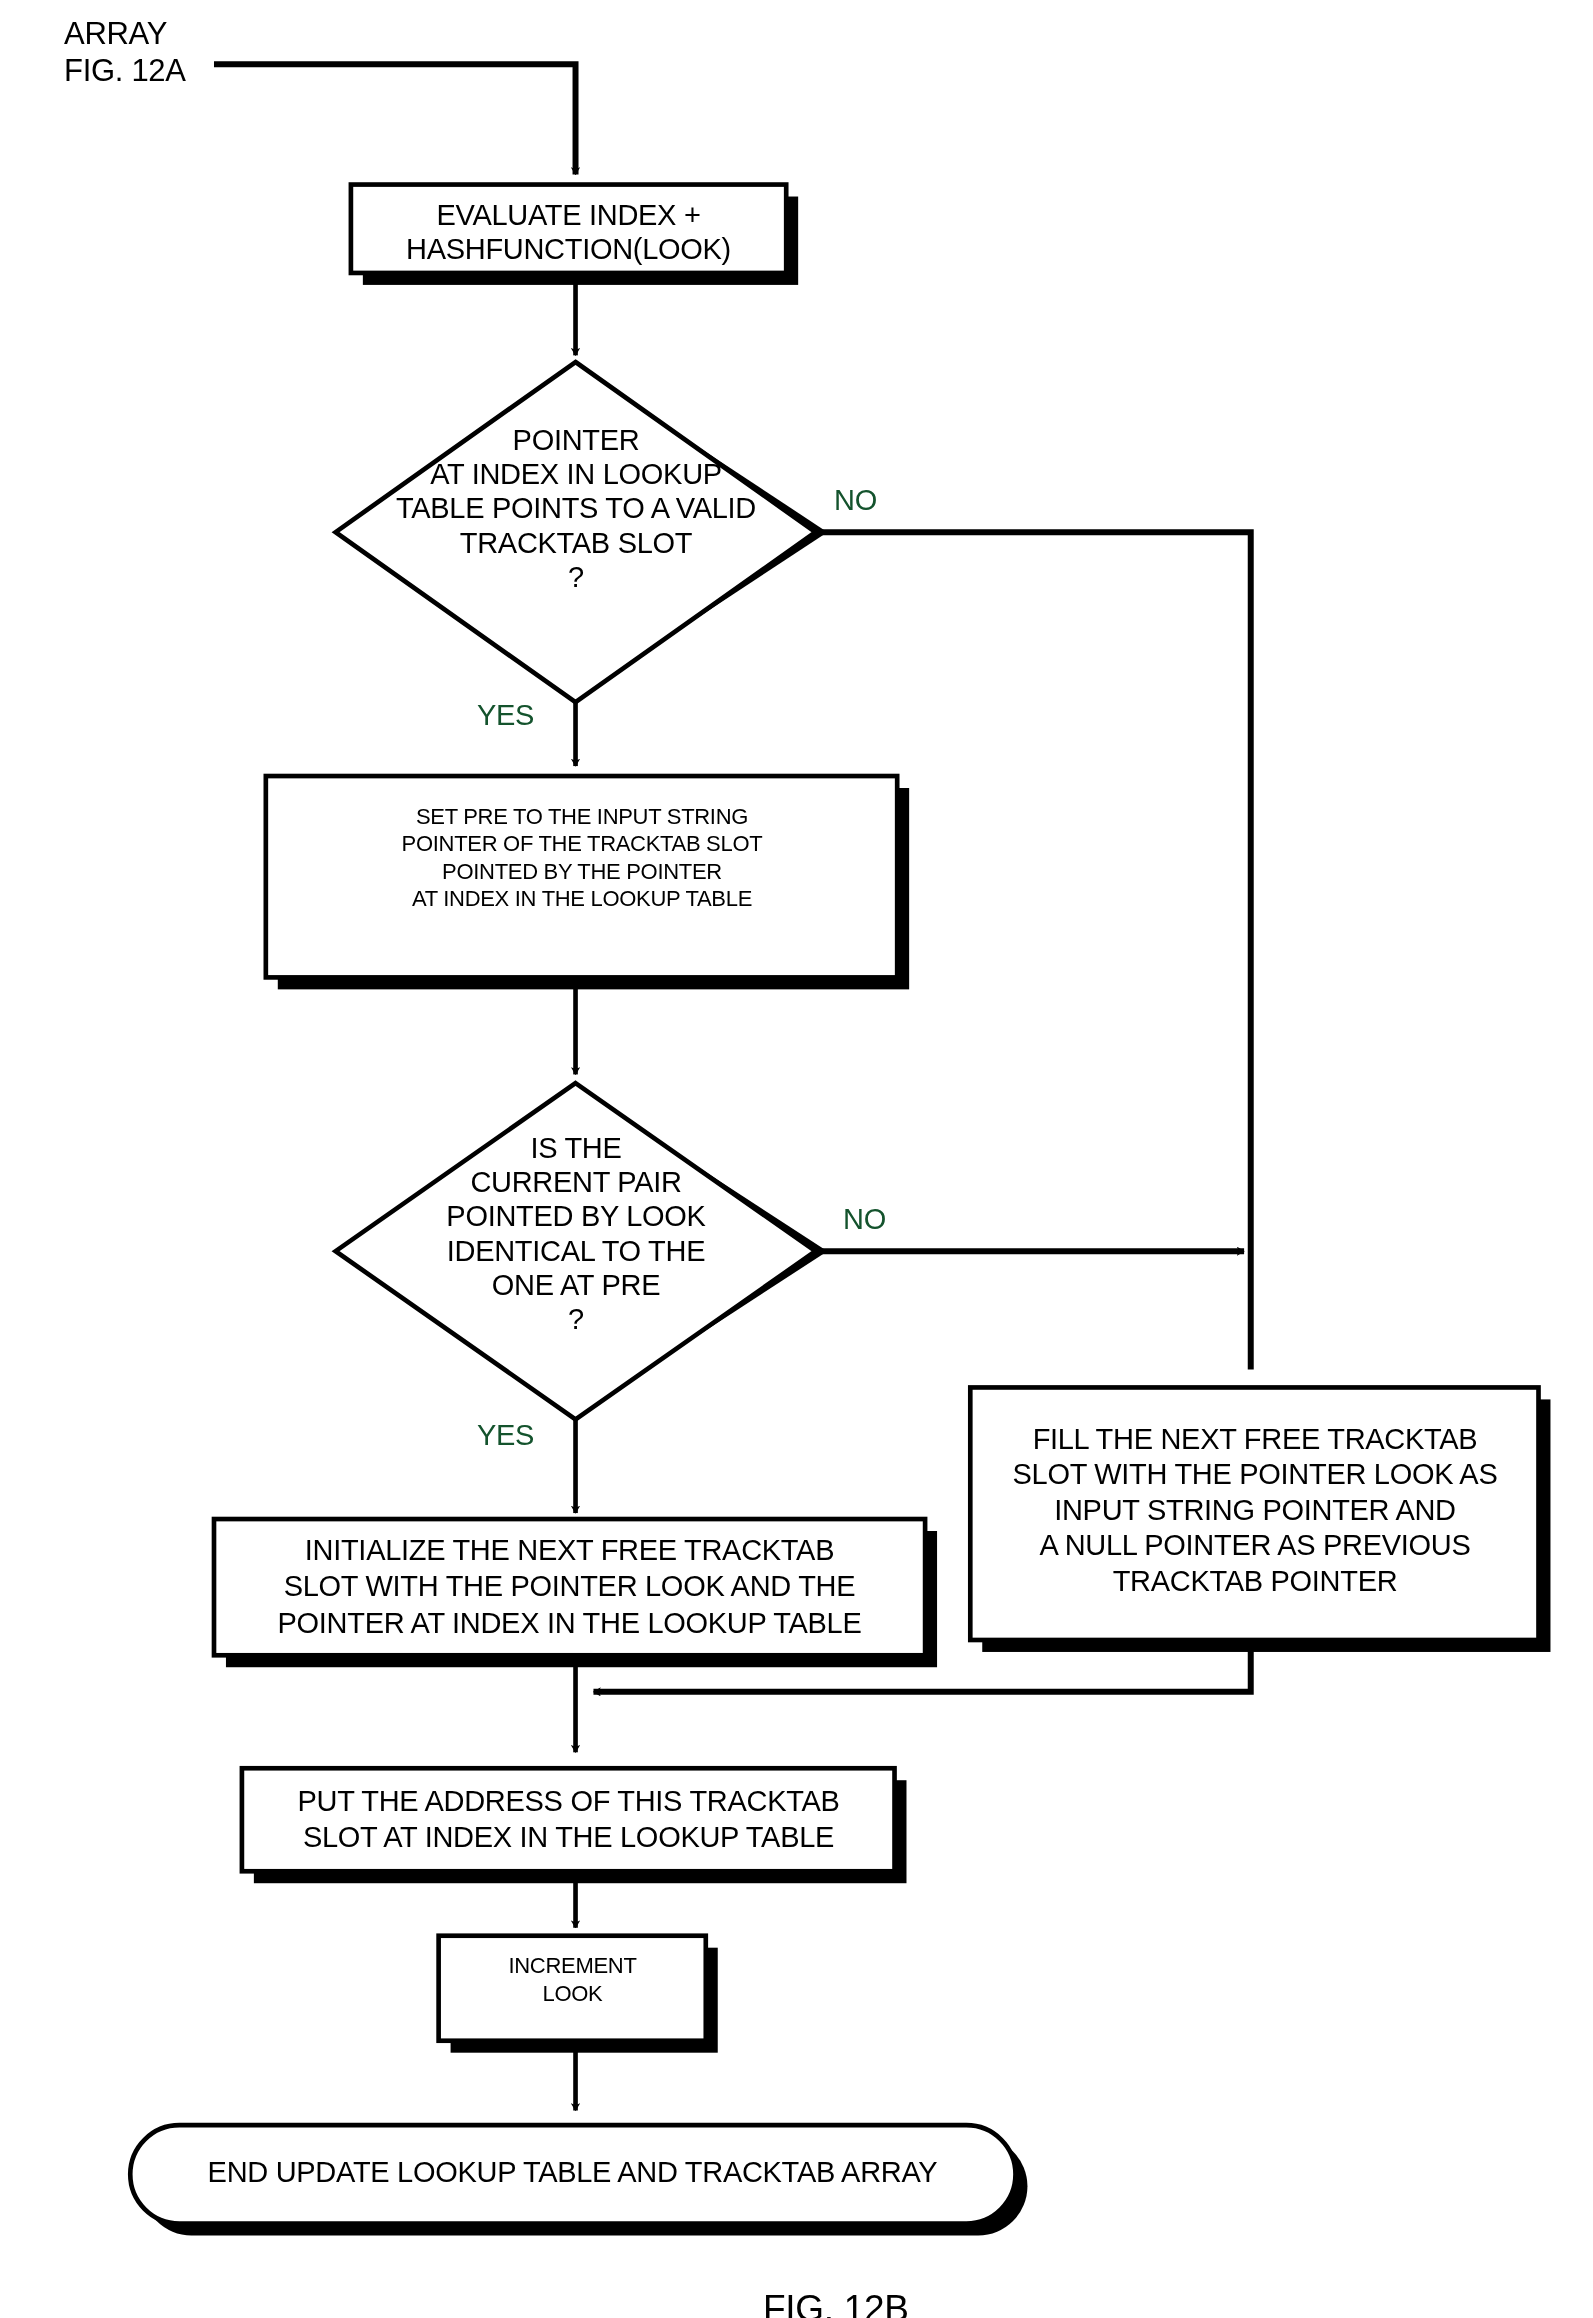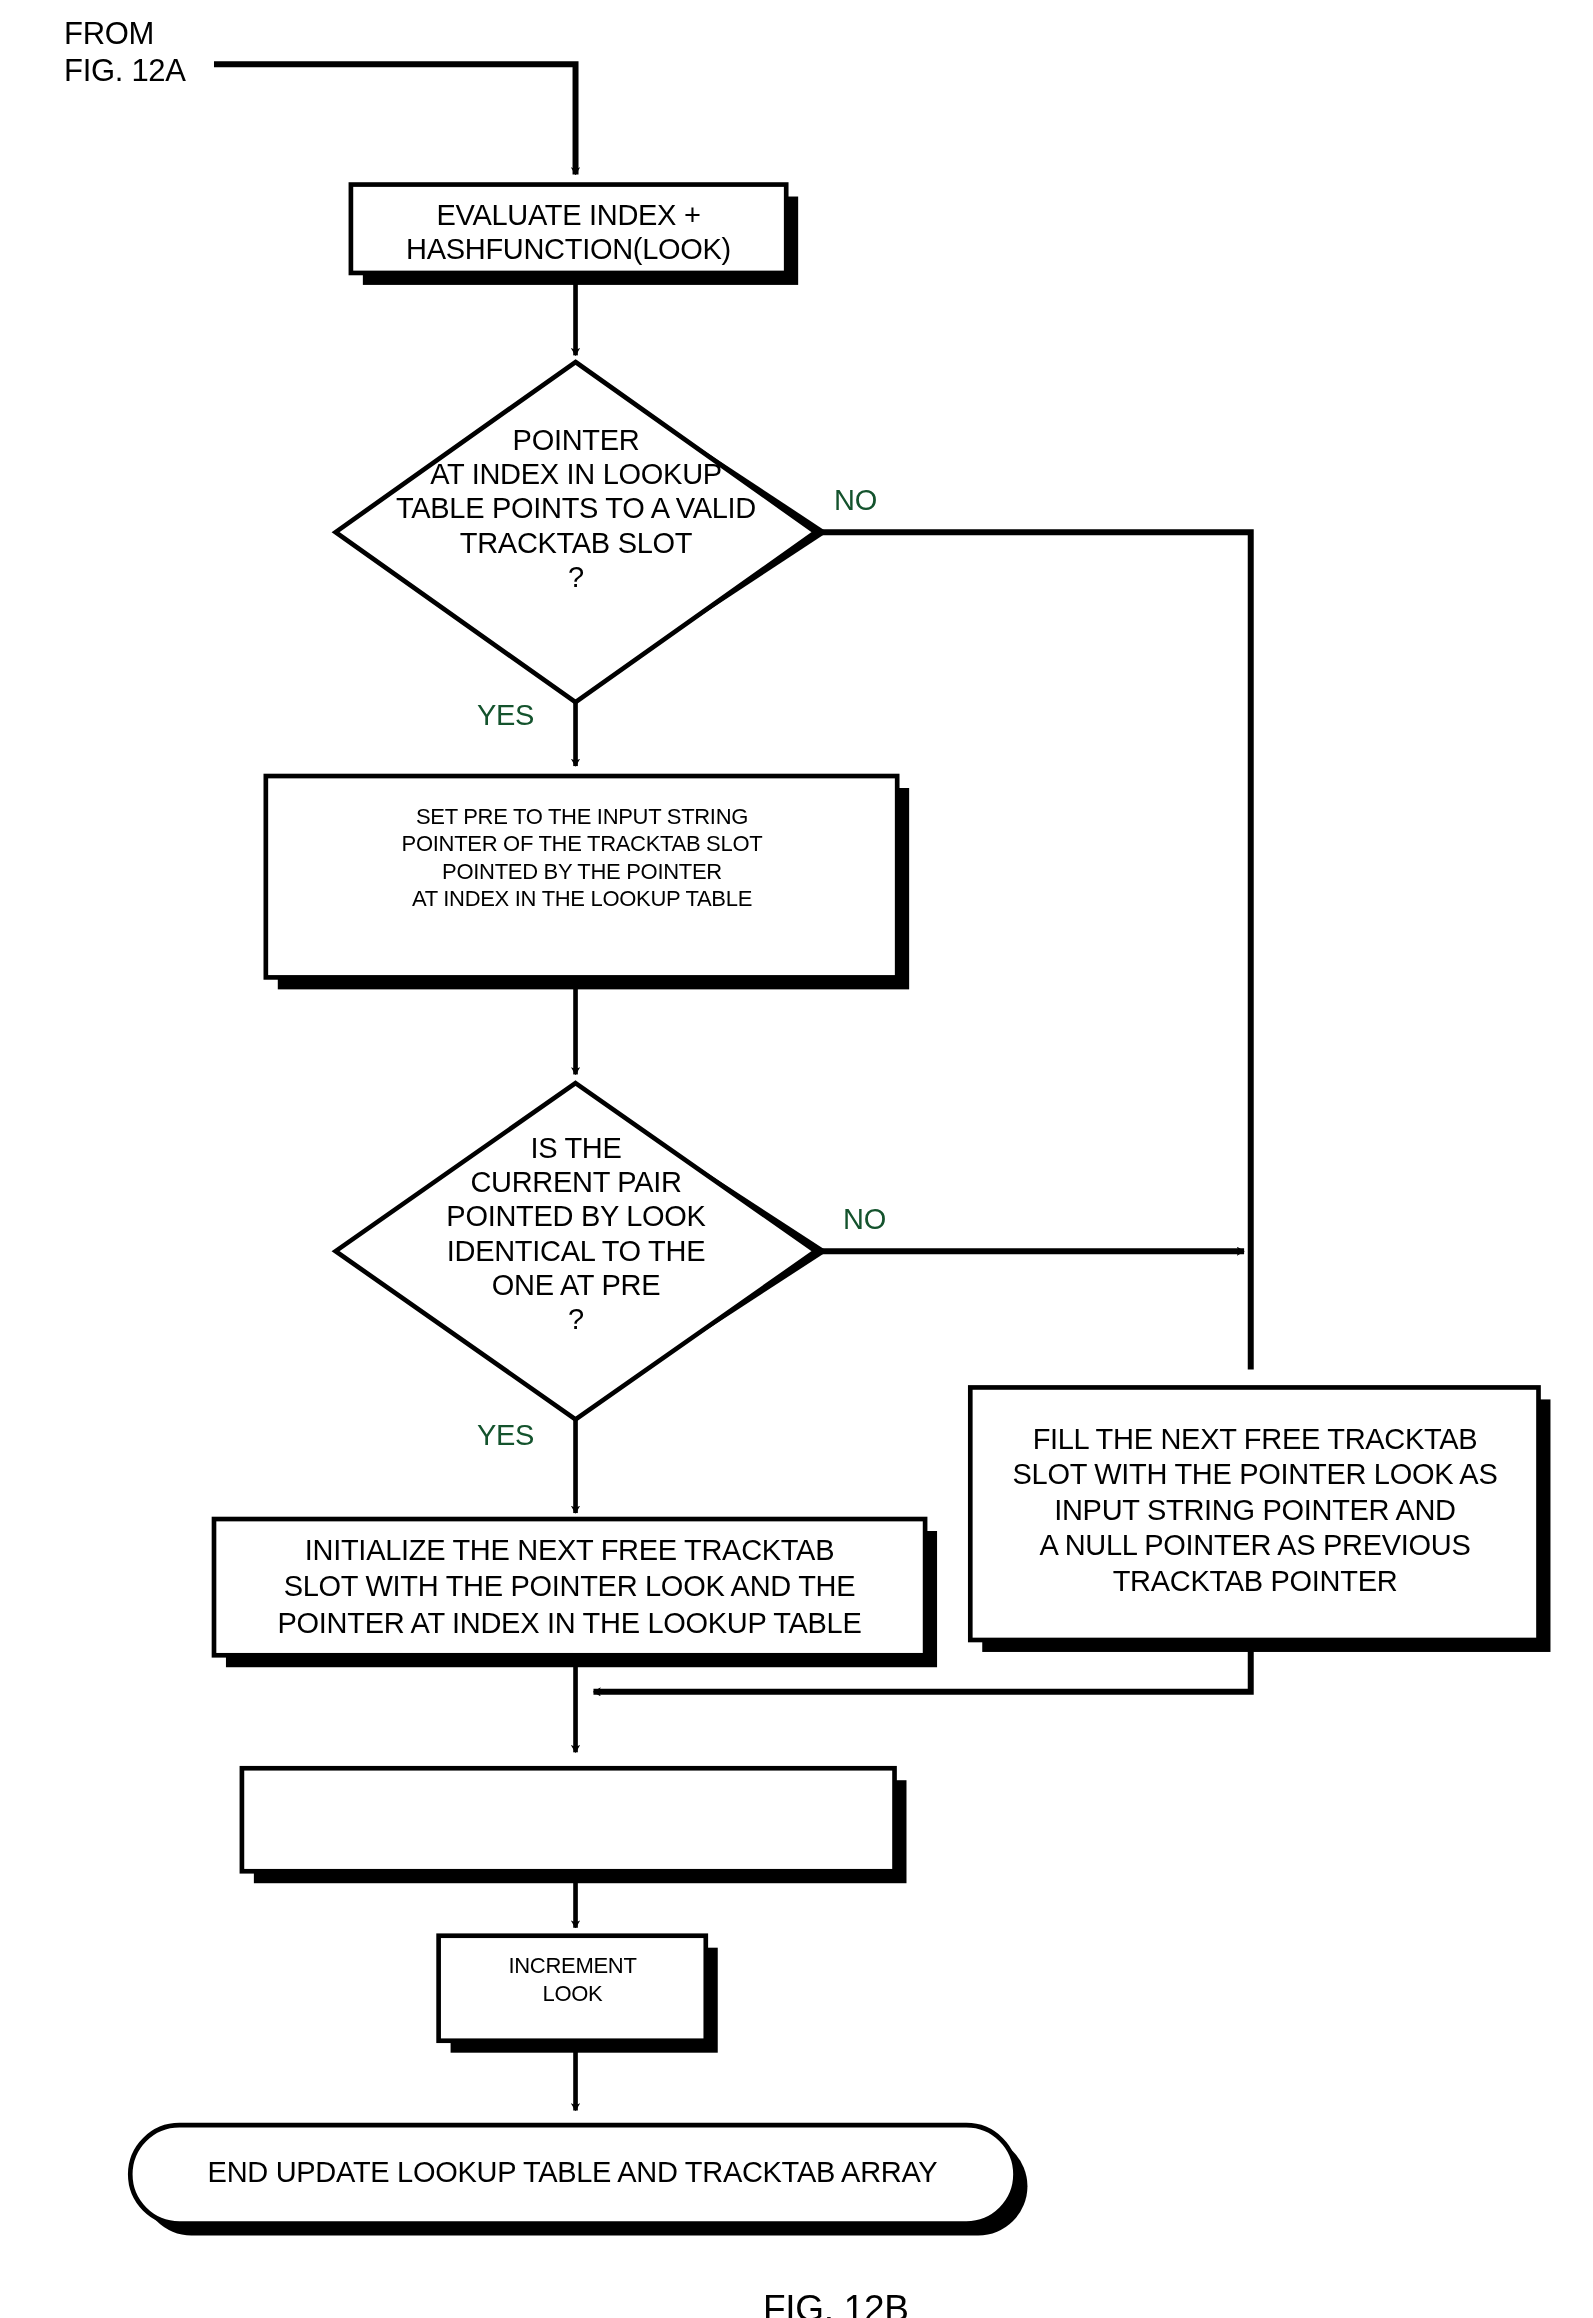--- a/index.html
+++ b/index.html
@@ -136,21 +136,21 @@
     </g>
 
     <path d="M866 3070 L866 3175" fill="none" stroke="#000000" stroke-width="7" marker-end="url(#arrow)"></path>
 
     <g>
       <rect x="214" y="3215" width="1332" height="148" rx="74" ry="74" fill="#000000"></rect>
       <rect x="196" y="3197" width="1332" height="148" rx="74" ry="74" fill="#ffffff" stroke="#000000" stroke-width="7"></rect>
     </g>
   </svg>
 
-  <div class="corner-label" style="left:64px; top:14.6px; width:213px; font-size:31px;">FROM
+  <div class="corner-label" style="left:64px; top:14.6px; width:213px; font-size:31px;">ARRAY
 FIG. 12A</div>
 
   <div class="tx" style="left:351px; top:199px; width:435px; font-size:29px;text-align:center;">EVALUATE INDEX +
 HASHFUNCTION(LOOK)</div>
 
   <div class="tx" style="left:336px; top:423px; width:480px; font-size:29px; line-height:1.18;">POINTER
 AT INDEX IN LOOKUP
 TABLE POINTS TO A VALID
 TRACKTAB SLOT
 ?</div>
@@ -178,20 +178,22 @@
   <div class="tx" style="left:971px; top:1399px; width:568px; font-size:29px; line-height:1.22;margin-top:23px;">FILL THE NEXT FREE TRACKTAB
 SLOT WITH THE POINTER LOOK AS
 INPUT STRING POINTER AND
 A NULL POINTER AS PREVIOUS
 TRACKTAB POINTER</div>
 
   <div class="tx" style="left:214px; top:1532px; width:711px; font-size:29px; line-height:1.25;">INITIALIZE THE NEXT FREE TRACKTAB
 SLOT WITH THE POINTER LOOK AND THE
 POINTER AT INDEX IN THE LOOKUP TABLE</div>
 
+  <div class="tx" style="left:242px; top:1783px; width:653px; font-size:29px; line-height:1.25;">PUT THE ADDRESS OF THIS TRACKTAB
+SLOT AT INDEX IN THE LOOKUP TABLE</div>
 
   <div class="tx" style="left:439px; top:1952px; width:267px; font-size:22px; line-height:1.25;">INCREMENT
 LOOK</div>
 
   <div class="tx" style="left:130px; top:2156px; width:885px; font-size:29px;">END UPDATE LOOKUP TABLE AND TRACKTAB ARRAY</div>
 
   <div class="fig-caption" style="left:763px; top:2242px; font-size:37px;margin-top:46px;">FIG. 12B</div>
 
 </div>
 

